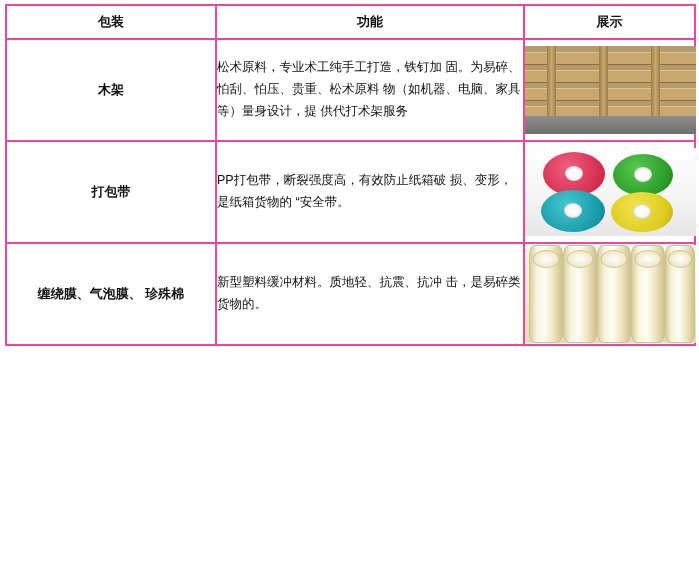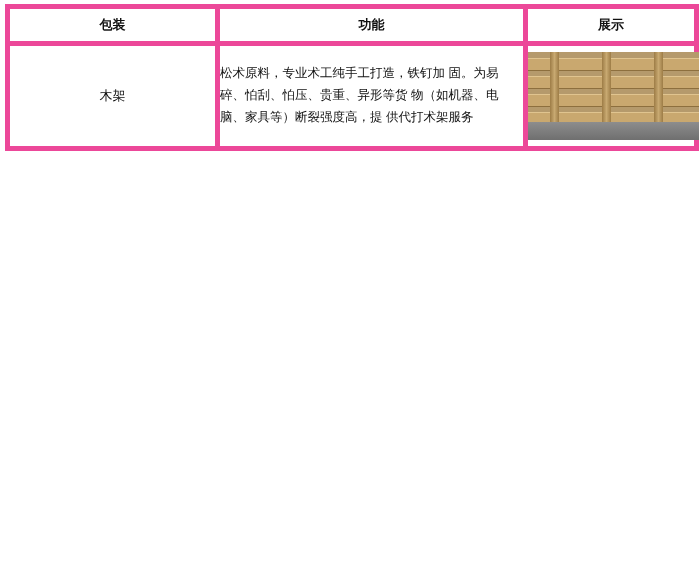--- a/index.html
+++ b/index.html
@@ -20,39 +20,39 @@
     position: relative;
     box-sizing: border-box;
     padding: 4px 5px 4px 5px;
   }
   table.pack-table {
     border-collapse: collapse;
     width: 689px;
     table-layout: fixed;
   }
   table.pack-table td, table.pack-table th {
-    border: 5px solid #ec4899;
+    border: 2px solid #ec4899;
     vertical-align: middle;
     padding: 0;
   }
   .col-name { width: 210px; }
   .col-func { width: 308px; }
   .col-show { width: 171px; }
 
   thead th {
     height: 32px;
     font-weight: bold;
     font-size: 13px;
     text-align: center;
     color: #111;
   }
   .cell-name {
     text-align: center;
     font-size: 13px;
-    font-weight: normal;
+    font-weight: bold;
     color: #111;
     padding: 6px 8px;
     line-height: 1.5;
   }
   .cell-func {
     font-size: 12.5px;
     line-height: 1.75;
     padding: 8px 10px 8px 10px;
     color: #111;
     text-align: left;
@@ -194,34 +194,67 @@
       <tr>
         <th>包装</th>
         <th>功能</th>
         <th>展示</th>
       </tr>
     </thead>
     <tbody>
 
       <tr class="row-wood">
         <td class="cell-name">木架</td>
-        <td class="cell-func">松术原料，专业术工纯手工打造，铁钉加 固。为易碎、怕刮、怕压、贵重、异形等货 物（如机器、电脑、家具等）断裂强度高，提 供代打术架服务</td>
+        <td class="cell-func">松术原料，专业术工纯手工打造，铁钉加 固。为易碎、怕刮、怕压、贵重、松术原料 物（如机器、电脑、家具等）量身设计，提 供代打术架服务</td>
         <td class="cell-show">
           <div class="photo ph-wood">
             <div class="slat" style="top:6px;"></div>
             <div class="slat" style="top:24px;"></div>
             <div class="slat" style="top:42px;"></div>
             <div class="slat" style="top:60px;"></div>
             <div class="post" style="left:22px;"></div>
             <div class="post" style="left:74px;"></div>
             <div class="post" style="left:126px;"></div>
             <div class="floor"></div>
           </div>
         </td>
       </tr>
 
 
 
-
+      <tr class="row-strap">
+        <td class="cell-name">打包带</td>
+        <td class="cell-func">PP打包带，断裂强度高，有效防止纸箱破 损、变形，是纸箱货物的 “安全带。</td>
+        <td class="cell-show">
+          <div class="photo ph-strap">
+            <div class="roll" style="left:18px; top:4px; width:62px; height:44px; background:radial-gradient(circle at 40% 35%, #ef5f7e, #d62d4f 70%, #a81e3b 100%);">
+              <div class="hole" style="left:22px; top:14px; width:18px; height:15px;"></div>
+            </div>
+            <div class="roll" style="left:88px; top:6px; width:60px; height:42px; background:radial-gradient(circle at 40% 35%, #57c94f, #2a9b27 70%, #1e7320 100%);">
+              <div class="hole" style="left:21px; top:13px; width:18px; height:15px;"></div>
+            </div>
+            <div class="roll" style="left:16px; top:42px; width:64px; height:42px; background:radial-gradient(circle at 40% 35%, #45c7cf, #179aa8 70%, #11737f 100%);">
+              <div class="hole" style="left:23px; top:13px; width:18px; height:15px;"></div>
+            </div>
+            <div class="roll" style="left:86px; top:44px; width:62px; height:40px; background:radial-gradient(circle at 40% 35%, #f2e34f, #dccb1c 70%, #b0a313 100%);">
+              <div class="hole" style="left:22px; top:12px; width:18px; height:15px;"></div>
+            </div>
+          </div>
+        </td>
+      </tr>
+
+      <tr class="row-film">
+        <td class="cell-name">缠绕膜、气泡膜、 珍殊棉</td>
+        <td class="cell-func">新型塑料缓冲材料。质地轻、抗震、抗冲 击，是易碎类货物的。</td>
+        <td class="cell-show">
+          <div class="photo ph-film">
+            <div class="fr" style="left:4px; width:32px;"></div>
+            <div class="fr" style="left:38px; width:32px;"></div>
+            <div class="fr" style="left:72px; width:32px;"></div>
+            <div class="fr" style="left:106px; width:32px;"></div>
+            <div class="fr" style="left:140px; width:28px;"></div>
+          </div>
+        </td>
+      </tr>
 
     </tbody>
   </table>
 </div>
 
 </body></html>

